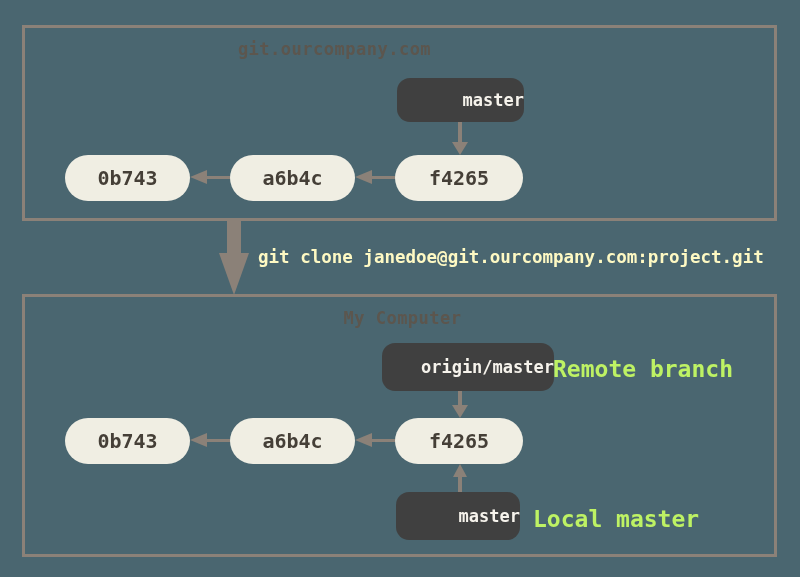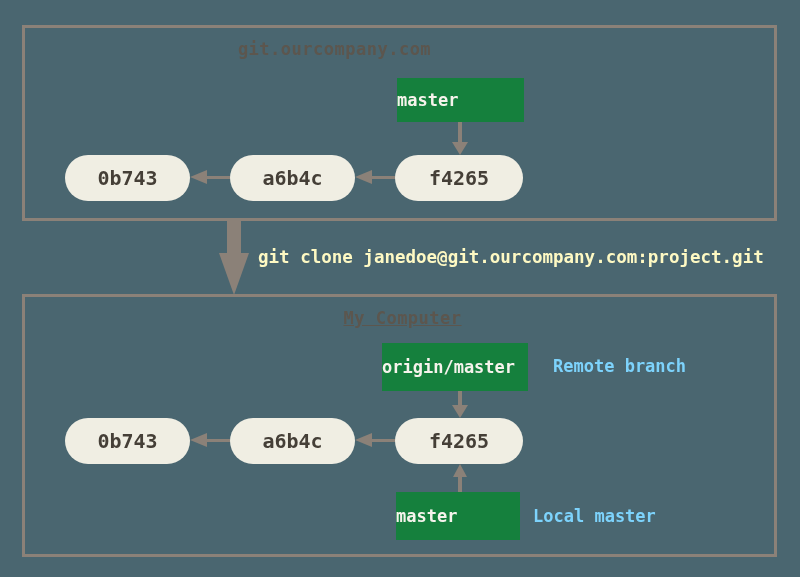--- a/index.html
+++ b/index.html
@@ -17,40 +17,41 @@
     background:transparent;
   }
   .box-title{
     text-align:center;
     font-size:17px;
     font-weight:bold;
     color:#5c564e;
     letter-spacing:0.5px;
   }
   .branch-box{
-    background:#15803d;
+    background:#404040;
     color:#f6f3ec;
     font-size:17px;
     font-weight:bold;
-    display:flex;align-items:center;justify-content:flex-start;
+    display:flex;align-items:center;justify-content:flex-end;
     box-sizing:border-box;
+    border-radius:13px;
   }
   .commit-pill{
     background:#f0eee3;
     border-radius:23px;
     display:flex;align-items:center;justify-content:center;
     font-size:20px;
     font-weight:bold;
     color:#453f37;
     box-sizing:border-box;
   }
   .annotation{
-    font-size:17px;
+    font-size:23px;
     font-weight:bold;
-    color:#7dd3fc;
+    color:#bef264;
     white-space:nowrap;
   }
   .clone-cmd{
     font-size:17.5px;
     font-weight:bold;
     color:#fef9c3;
     white-space:nowrap;
   }
   
   .h-line{height:3px;background:#8b8178;}
@@ -109,23 +110,23 @@
   <div class="abs tri tri-left" style="left:190px;top:170px;"></div>
   <div class="abs h-line" style="left:371px;top:176px;width:24px;"></div>
   <div class="abs tri tri-left" style="left:355px;top:170px;"></div>
 
   <div class="abs big-shaft" style="left:227px;top:221px;height:32px;"></div>
   <div class="abs big-head" style="left:219px;top:253px;"></div>
   <div class="abs clone-cmd" style="left:258px;top:247px;">git clone janedoe@git.ourcompany.com:project.git</div>
 
   <div class="abs frame-box" style="left:22px;top:294px;width:755px;height:263px;"></div>
 
-  <div class="abs box-title" style="left:22px;top:308px;width:761px;text-decoration:underline;">My Computer</div>
+  <div class="abs box-title" style="left:22px;top:308px;width:761px;">My Computer</div>
 
-  <div class="abs branch-box" style="left:382px;top:343px;width:146px;height:48px;">
+  <div class="abs branch-box" style="left:382px;top:343px;width:172px;height:48px;">
     <span>origin/master</span>
   </div>
   <div class="abs annotation" style="left:553px;top:356px;">Remote branch</div>
 
   <div class="abs v-line" style="left:458px;top:391px;height:15px;"></div>
   <div class="abs tri tri-down" style="left:452px;top:405px;"></div>
 
   <div class="abs commit-pill" style="left:65px;top:418px;width:125px;height:46px;">
     <span>0b743</span>
   </div>

